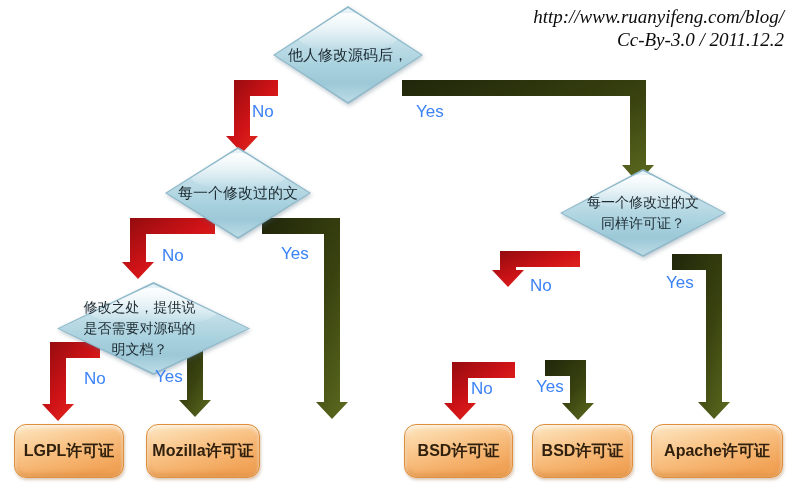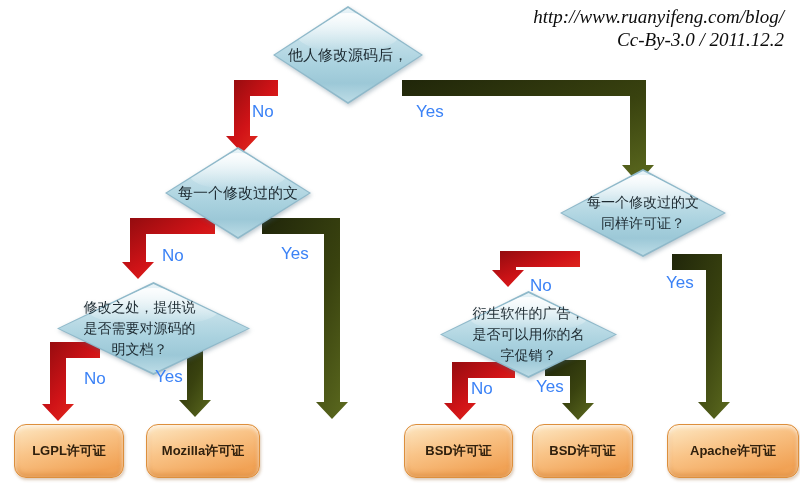--- a/index.html
+++ b/index.html
@@ -37,21 +37,21 @@
   }
   .d-text.center { left:0; right:0; }
   .f15 div { font-size:15px; line-height:22px; }
   .f14 div { font-size:14px; line-height:21px; }
   .license {
     position:absolute; top:424px; height:52px; border-radius:12px;
     border:1px solid #dd8f3c;
     background:linear-gradient(165deg,#fde8c4 0%,#f9c488 40%,#f1a255 85%,#f4aa60 100%);
     box-shadow: inset 0 2px 4px rgba(255,255,255,.75), inset 0 -3px 5px rgba(205,120,40,.45), 1px 2px 3px rgba(140,80,20,.3);
     display:flex; align-items:center; justify-content:center;
-    font-size:13px; font-weight:bold; color:#30200d; white-space:nowrap;
+    font-size:16px; font-weight:bold; color:#30200d; white-space:nowrap;
   }
   .branch-label { position:absolute; font-size:17px; color:#3b82f6; }
 </style>
 </head>
 <body>
 
 <div class="stage">
 
   <div class="header">
     <div>http://www.ruanyifeng.com/blog/</div>
@@ -123,32 +123,20 @@
         <div class="d-gloss"></div>
       </div>
     </div>
     <div class="d-text f14">
       <div>修改之处，提供说</div>
       <div>是否需要对源码的</div>
       <div>明文档？</div>
     </div>
   </div>
 
-  <div class="diamond" style="left:440px;top:291px;width:177px;height:87px">
-    <div class="d-shape">
-      <div class="d-fill">
-        <div class="d-gloss"></div>
-      </div>
-    </div>
-    <div class="d-text center f14">
-      <div>衍生软件的广告，</div>
-      <div>是否可以用你的名</div>
-      <div>字促销？</div>
-    </div>
-  </div>
 
   <span class="branch-label" style="left:252px;top:102px">No</span>
   <span class="branch-label" style="left:416px;top:102px">Yes</span>
   <span class="branch-label" style="left:162px;top:246px">No</span>
   <span class="branch-label" style="left:281px;top:244px">Yes</span>
   <span class="branch-label" style="left:84px;top:369px">No</span>
   <span class="branch-label" style="left:155px;top:367px">Yes</span>
   <span class="branch-label" style="left:530px;top:276px">No</span>
   <span class="branch-label" style="left:666px;top:273px">Yes</span>
   <span class="branch-label" style="left:471px;top:379px">No</span>
@@ -159,17 +147,17 @@
   </div>
   <div class="license" style="left:146px;width:112px">
     <span>Mozilla许可证</span>
   </div>
   <div class="license" style="left:404px;width:107px">
     <span>BSD许可证</span>
   </div>
   <div class="license" style="left:532px;width:99px">
     <span>BSD许可证</span>
   </div>
-  <div class="license" style="left:667px;width:130px">
+  <div class="license" style="left:651px;width:130px">
     <span>Apache许可证</span>
   </div>
 
 </div>
 
 </body></html>

